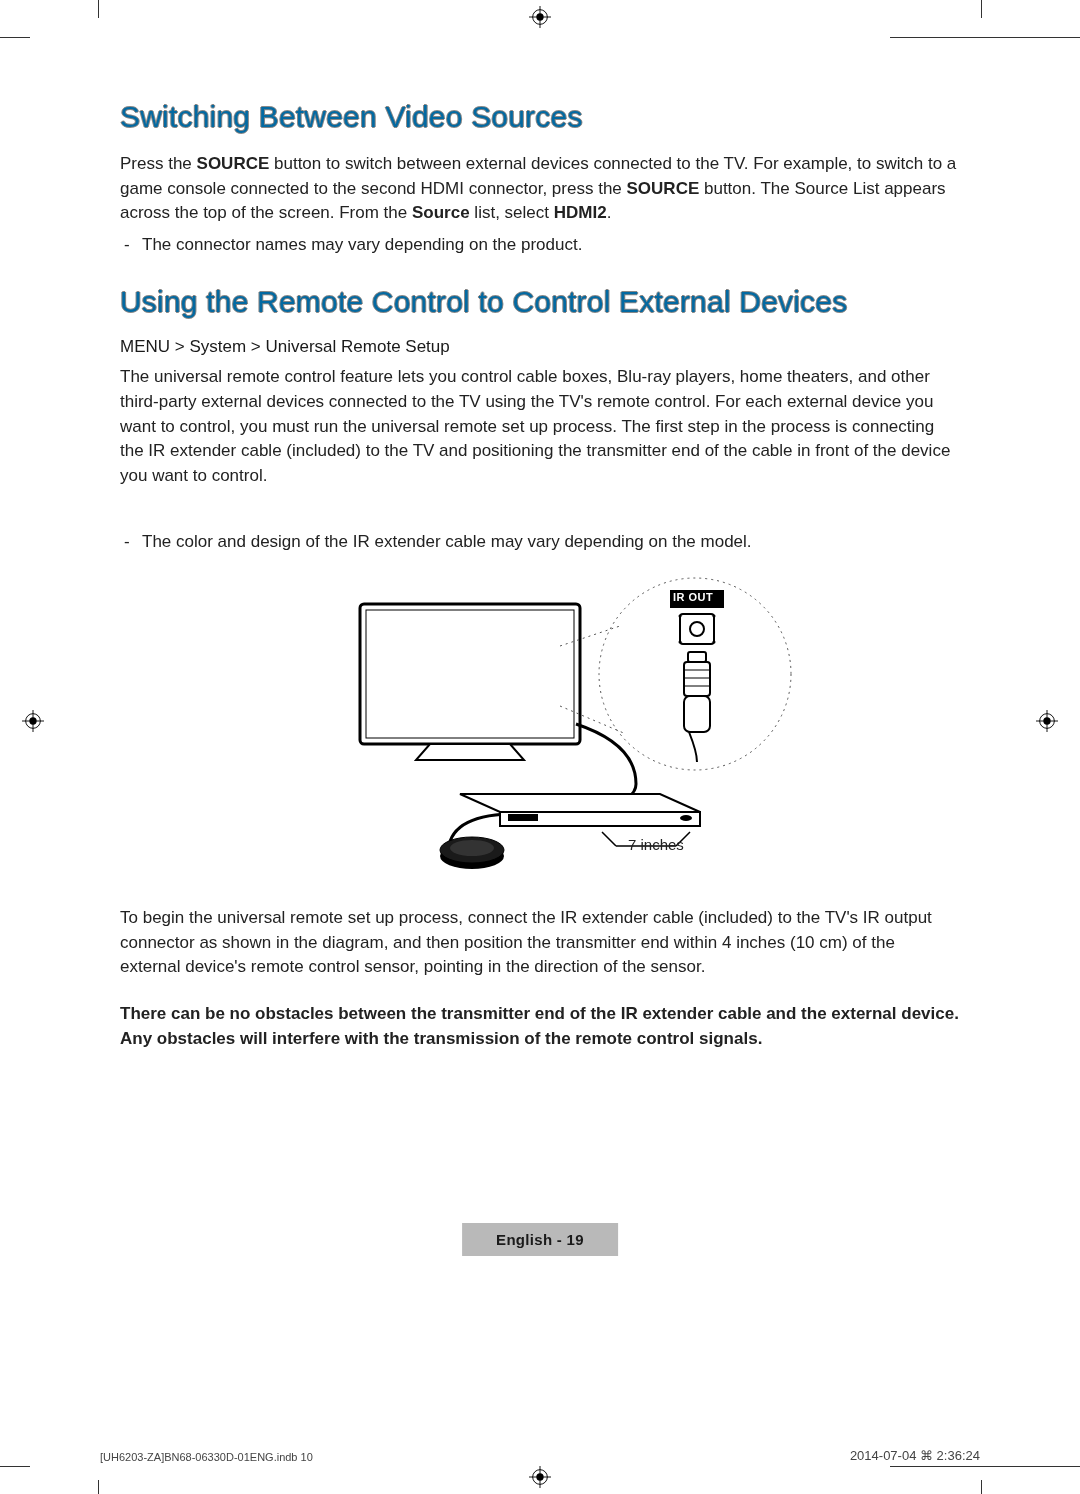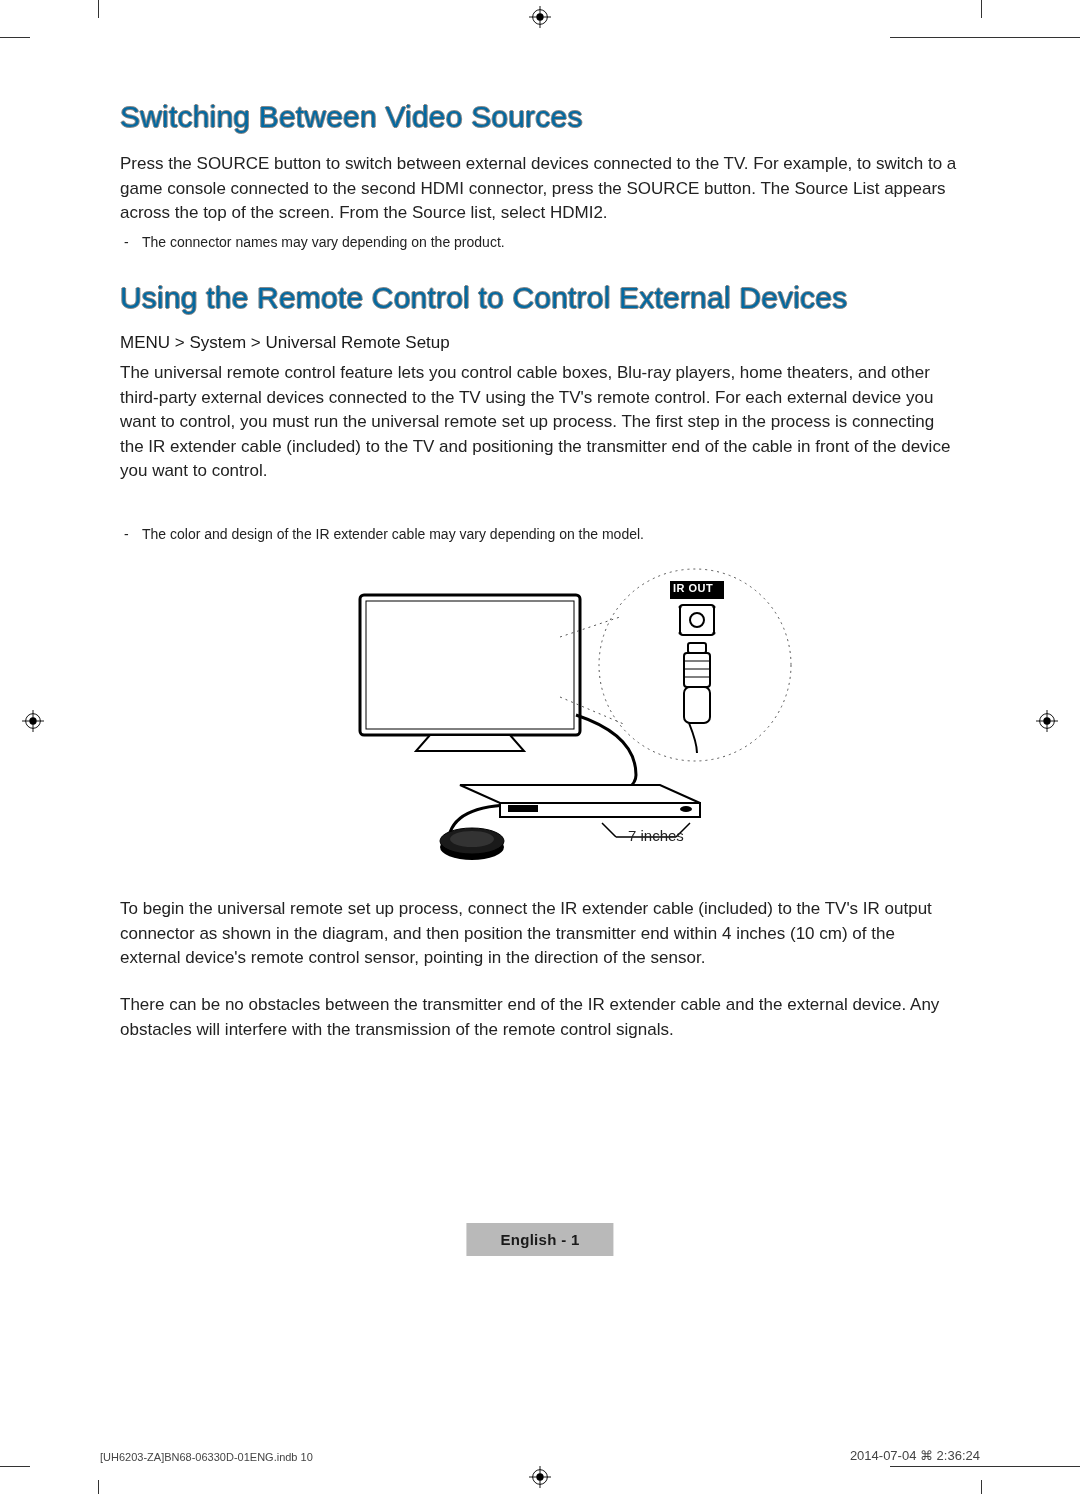--- a/index.html
+++ b/index.html
@@ -41,23 +41,23 @@
       -1px 0 0 #888, 1px 0 0 #888, 0 -1px 0 #888, 0 1px 0 #888;
     margin-bottom: 18px;
     letter-spacing: 0.2px;
   }
   p.body {
     font-size: 17px;
     line-height: 1.45;
     color: #222;
     margin-bottom: 6px;
   }
-  .bold { font-weight: 400; }
+  .bold { font-weight: 700; }
   ul.dash { list-style: none; padding-left: 22px; margin-bottom: 28px; }
-  ul.dash li { position: relative; font-size: 14px; line-height: 1.5; color: #222; }
+  ul.dash li { position: relative; font-size: 17px; line-height: 1.5; color: #222; }
   ul.dash li::before { content: "-"; position: absolute; left: -18px; }
 
   .menu-path { font-size: 17px; font-weight: 400; margin-bottom: 8px; }
 
   .diagram-wrap {
     width: 100%;
     display:flex;
     justify-content:center;
     margin: 12px 0 22px;
   }
@@ -202,15 +202,15 @@
       <div style="position:absolute; top:262px; left:348px; font-size:15px; color:#222;">7 inches</div>
     </div>
   </div>
 
   <p class="body">To begin the universal remote set up process, connect the IR extender cable (included) to the TV's IR output connector as shown in the diagram, and then position the transmitter end within 4 inches (10 cm) of the external device's remote control sensor, pointing in the direction of the sensor.</p>
   <div class="gap-md"></div>
   <p class="body bold">There can be no obstacles between the transmitter end of the IR extender cable and the external device. Any obstacles will interfere with the transmission of the remote control signals.</p>
 
 </div>
 
-<div class="page-footer-badge">English - 1</div>
+<div class="page-footer-badge">English - 19</div>
 <div class="imprint-left">[UH6203-ZA]BN68-06330D-01ENG.indb   10</div>
 <div class="imprint-right">2014-07-04   ⌘ 2:36:24</div>
 
 </body></html>

